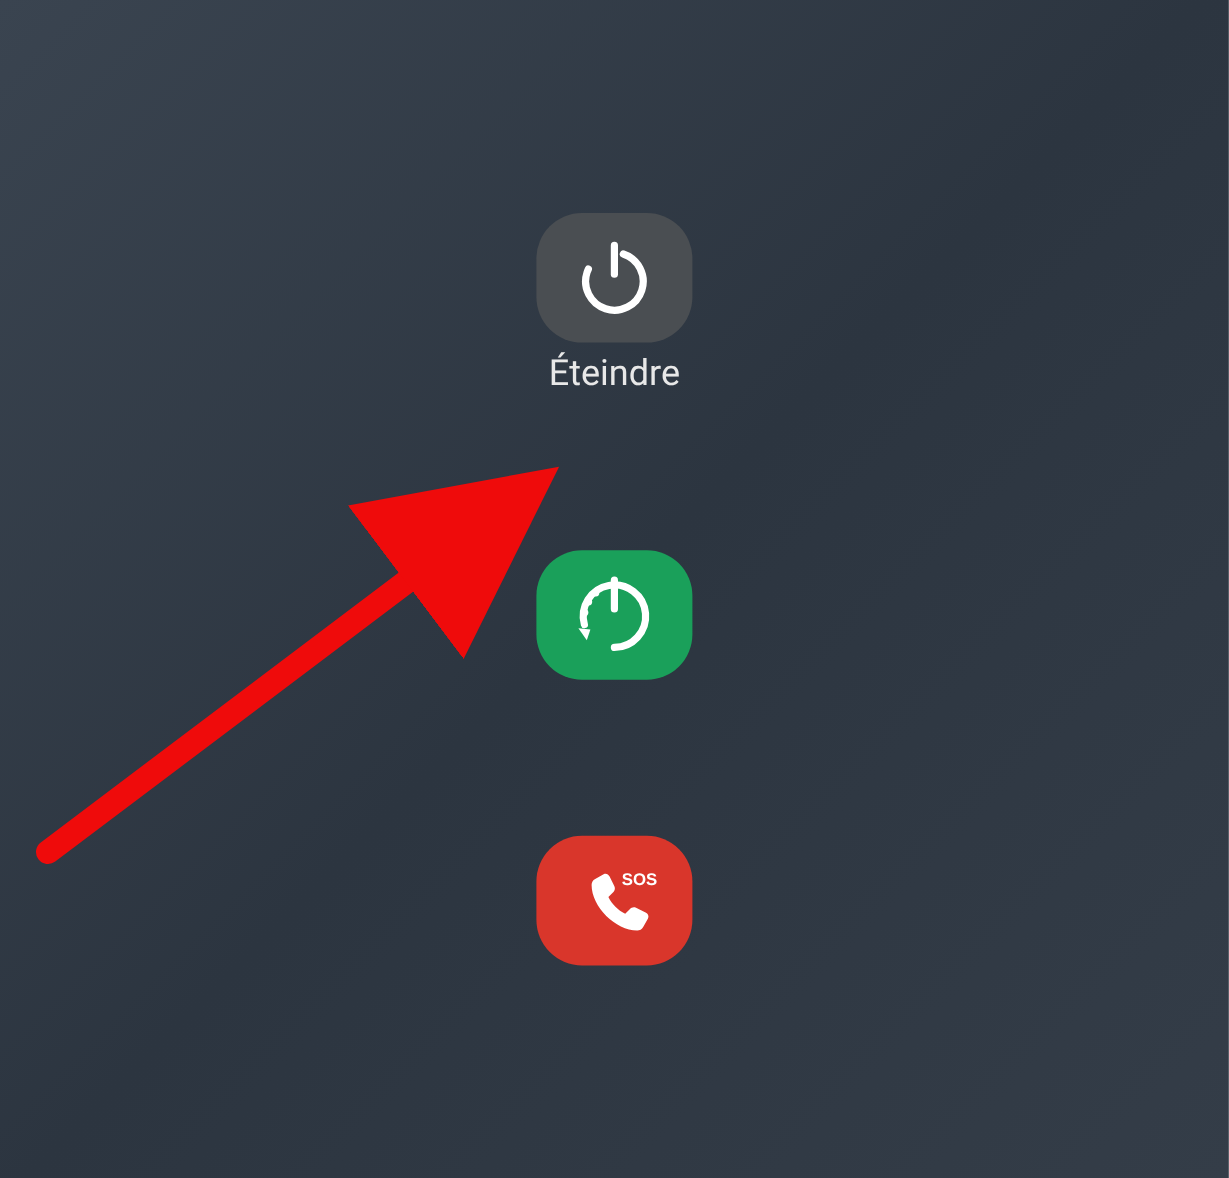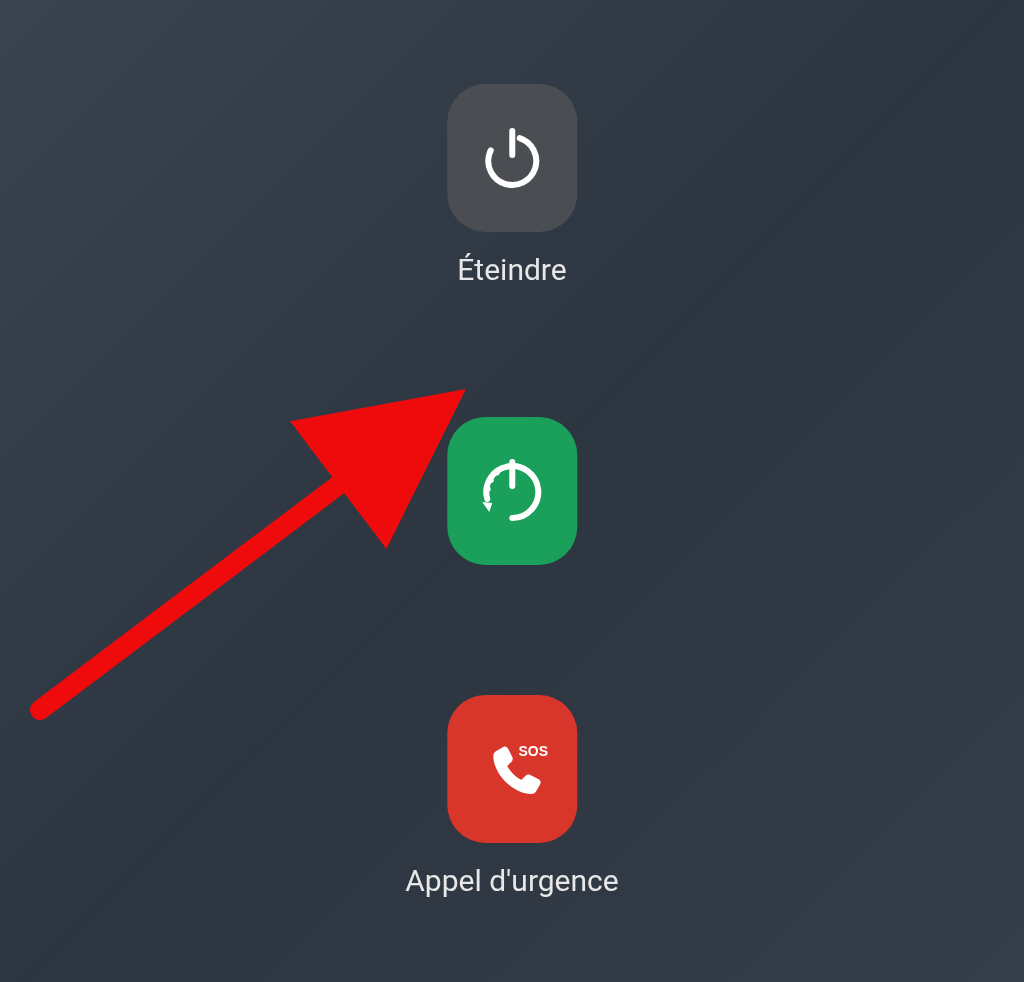--- a/index.html
+++ b/index.html
@@ -23,26 +23,26 @@
       display: flex;
       flex-direction: column;
       align-items: center;
       gap: 130px;
       padding-top: 0;
     }
     .menu-item {
       display: flex;
       flex-direction: column;
       align-items: center;
-      gap: 20px;
+      gap: 8px;
       cursor: pointer;
     }
     .icon-button {
       width: 130px;
-      height: 148px;
+      height: 108px;
       border-radius: 38px;
       display: flex;
       align-items: center;
       justify-content: center;
     }
     .icon-button.power-off {
       background-color: #4a4e52;
     }
     .icon-button.restart {
       background-color: #1aa05a;
@@ -98,21 +98,20 @@
 
   <div class="menu-item">
     <div class="icon-button emergency">
       <span>
         <svg width="82" height="82" viewBox="0 0 82 82">
           <path d="M 22 28 C 22 26 23 24 25 23 L 32 19 C 34 18 36 19 37 21 L 41 29 C 42 31 41 33 40 34 L 36 38 C 39 44 44 49 50 52 L 54 48 C 55 47 57 46 59 47 L 67 51 C 69 52 70 54 69 56 L 65 63 C 64 65 62 66 60 66 C 42 66 22 46 22 28 Z" fill="#ffffff"></path>
           <text x="62" y="28" font-family="Arial, sans-serif" font-size="14" font-weight="bold" fill="#ffffff" text-anchor="middle">SOS</text>
         </svg>
       </span>
     </div>
-    <div class="menu-label">Appel d'urgence</div>
   </div>
 
 </div>
 
 <svg class="annotation-arrow" width="1024" height="982" style="left:0; top:0;">
   <defs>
     <marker id="arrowhead" markerWidth="8" markerHeight="8" refX="5" refY="4" orient="auto">
       <polygon points="0 0, 8 4, 0 8" fill="#ef0b0b"></polygon>
     </marker>
   </defs>

